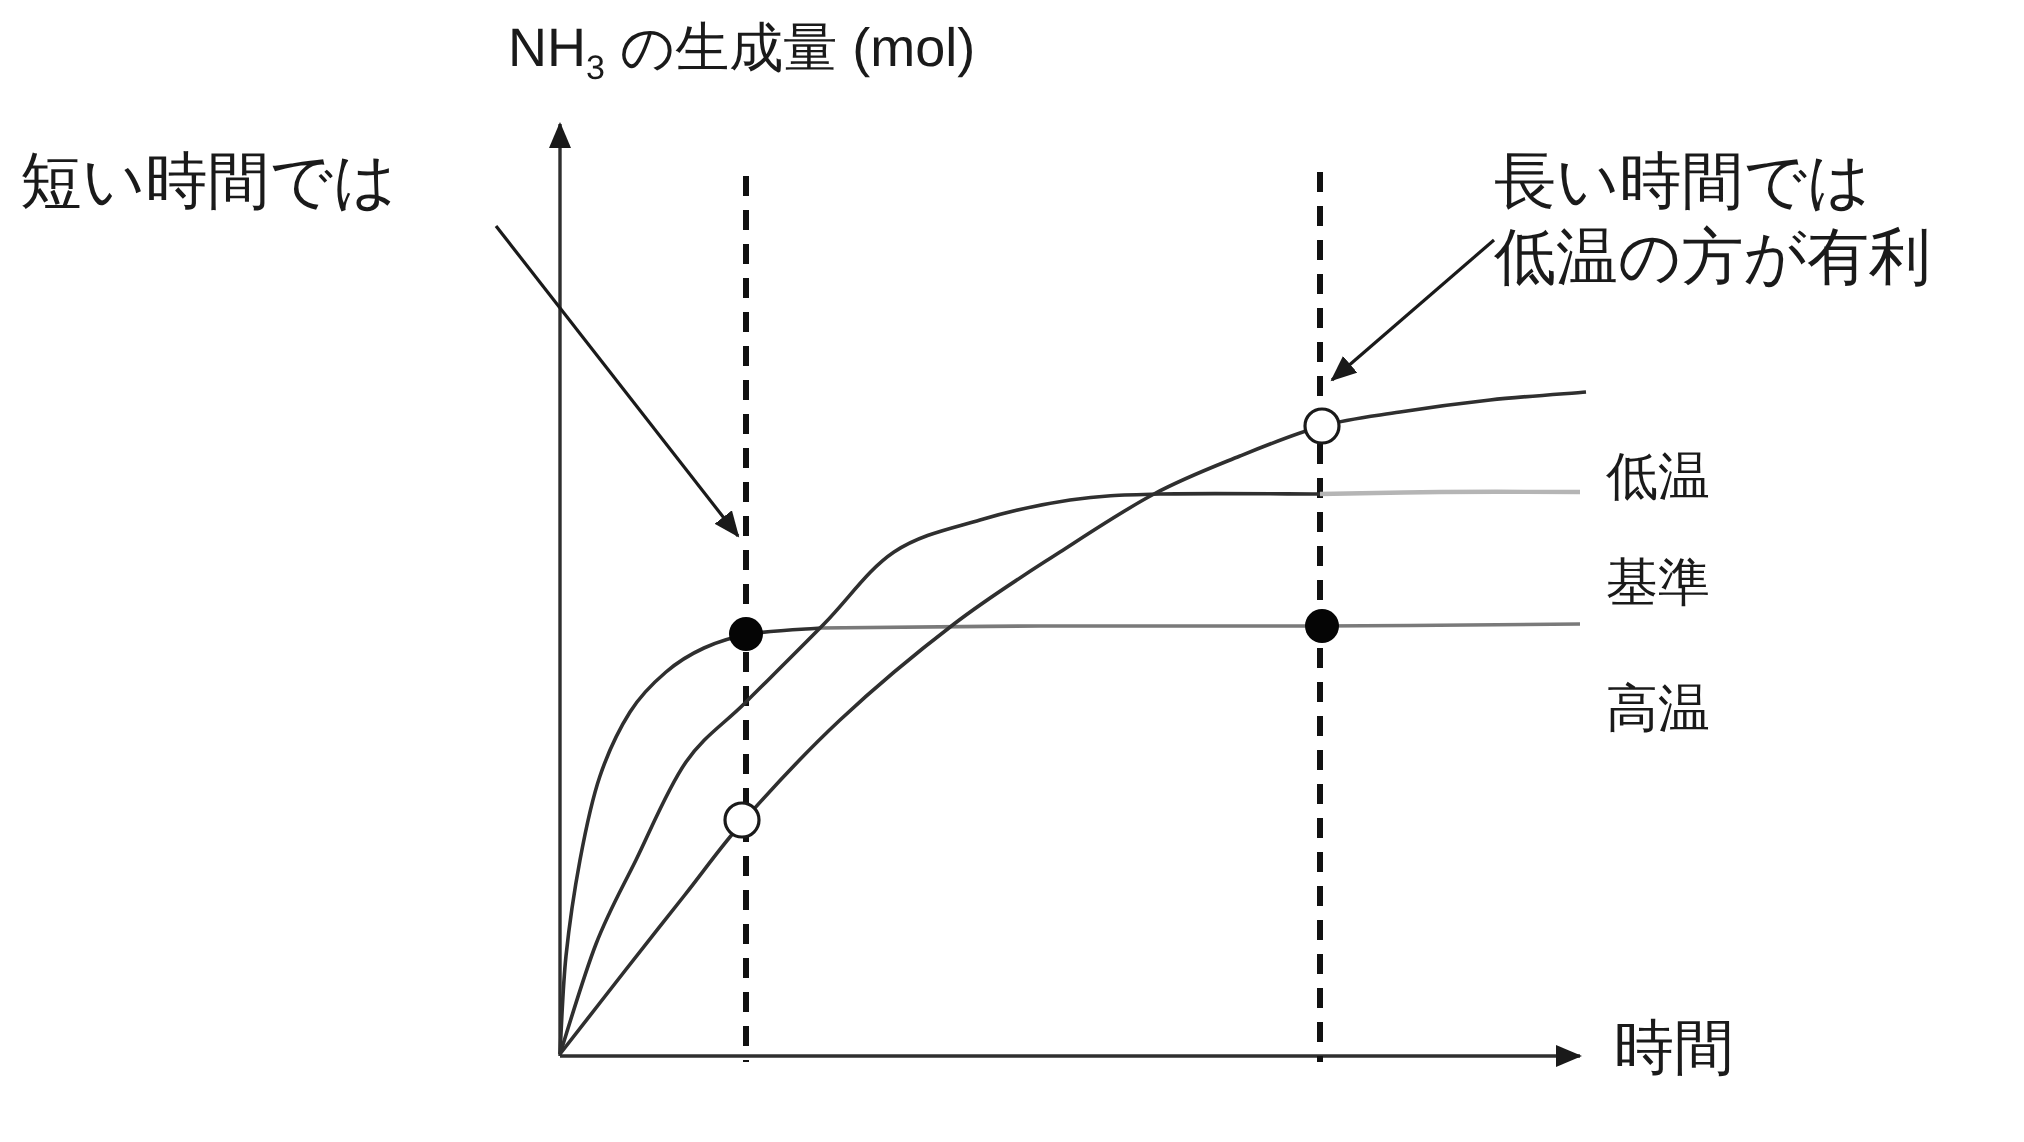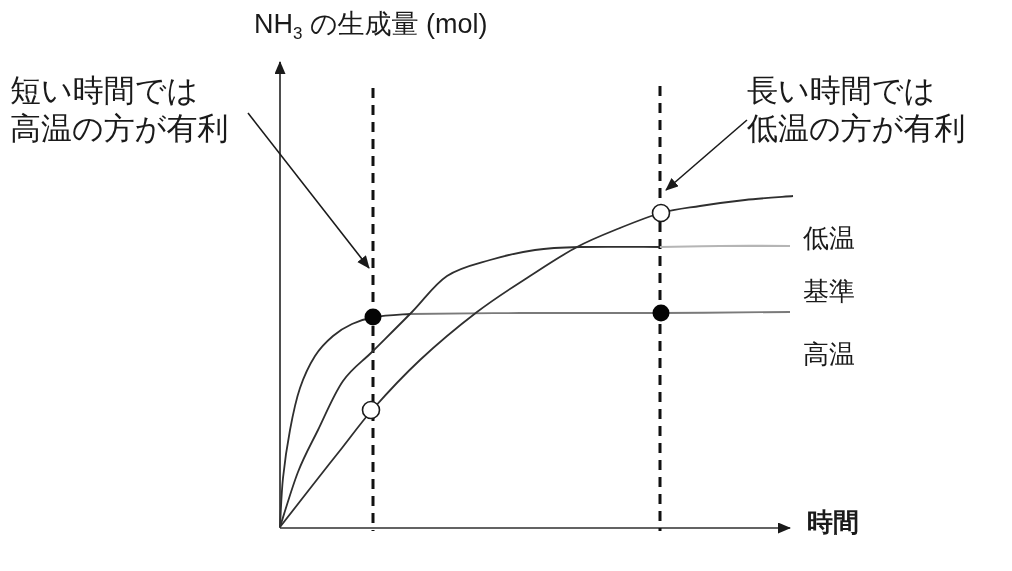--- a/index.html
+++ b/index.html
@@ -52,22 +52,21 @@
     font-size: 26px;
     left: 803px;
     margin-top: 47px;
   }
   .label-low  { top: 176px; }
   .label-base { top: 229px; }
   .label-high { top: 292px; }
   .x-axis-label {
     left: 807px;
     top: 507px;
-    font-size: 26px;
-    font-weight: bold;
+    font-size: 30px;
   }
 </style>
 </head>
 <body>
 
 <div class="stage">
 
   <svg class="diagram" width="1012" height="571" viewBox="0 0 1012 571">
     <defs>
       <marker id="arrowhead" markerUnits="userSpaceOnUse" markerWidth="16" markerHeight="14" refX="12" refY="5.5" orient="auto">
@@ -98,21 +97,20 @@
         <circle cx="661" cy="313" r="8.5" fill="#050505" stroke="#1a1a1a" stroke-width="0"></circle>
         <circle cx="371" cy="410" r="8.5" fill="#ffffff" stroke="#1a1a1a" stroke-width="1.6"></circle>
         <circle cx="661" cy="213" r="8.5" fill="#ffffff" stroke="#1a1a1a" stroke-width="1.6"></circle>
       </g>
   </svg>
 
   <div class="txt chart-title"><span>NH</span><sub>3</sub><span> の生成量 (mol)</span></div>
 
   <div class="txt anno anno-left">
     <div>短い時間では</div>
-    <div>高温の方が有利</div>
   </div>
 
   <div class="txt anno anno-right">
     <div>長い時間では</div>
     <div>低温の方が有利</div>
   </div>
 
   <div class="txt curve-label label-low">低温</div>
   <div class="txt curve-label label-base">基準</div>
   <div class="txt curve-label label-high">高温</div>

